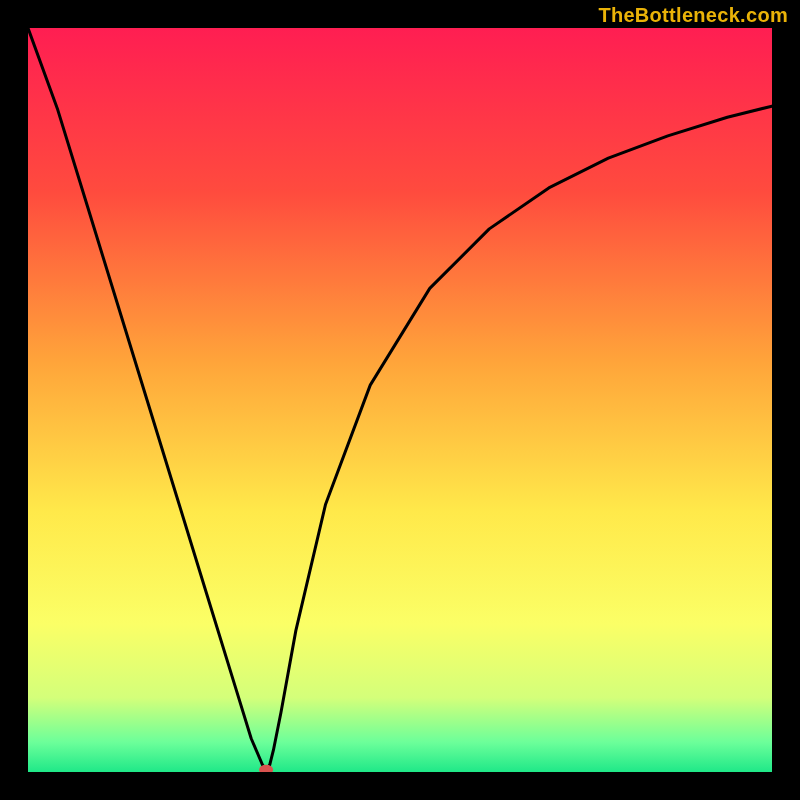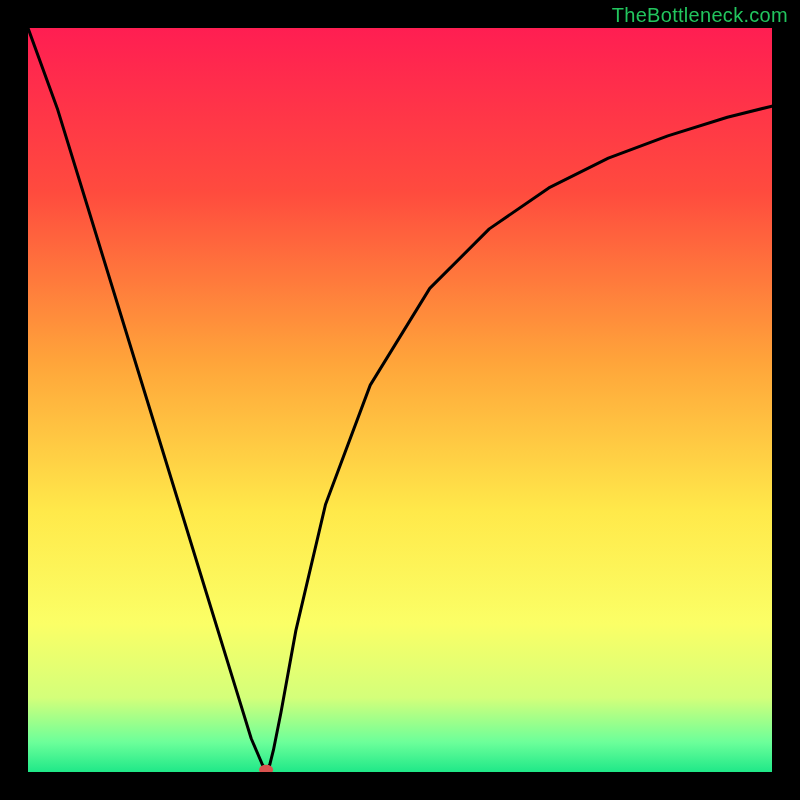--- a/index.html
+++ b/index.html
@@ -1,18 +1,18 @@
 <!DOCTYPE html>
 <html><head>
 <meta charset="utf-8">
 <style>
   * { margin: 0; padding: 0; box-sizing: border-box; }
   body { width: 800px; height: 800px; background: #000; position: relative; font-family: Arial, sans-serif; }
   .outer { width: 800px; height: 800px; background: #000; position: relative; }
-  .watermark { position: absolute; top: 4px; right: 12px; color: #22c55e; font-size: 20px; font-weight: 400; letter-spacing: 0.3px; }
+  .watermark { position: absolute; top: 4px; right: 12px; color: #eab308; font-size: 20px; font-weight: 700; letter-spacing: 0.3px; }
   .plot { position: absolute; top: 28px; left: 28px; width: 744px; height: 744px; }
   .plot svg { width: 100%; height: 100%; display: block; }
 </style>
 </head>
 <body>
 
 <div class="outer">
   <div class="watermark">TheBottleneck.com</div>
   <div class="plot">
     <svg viewBox="0 0 744 744">

